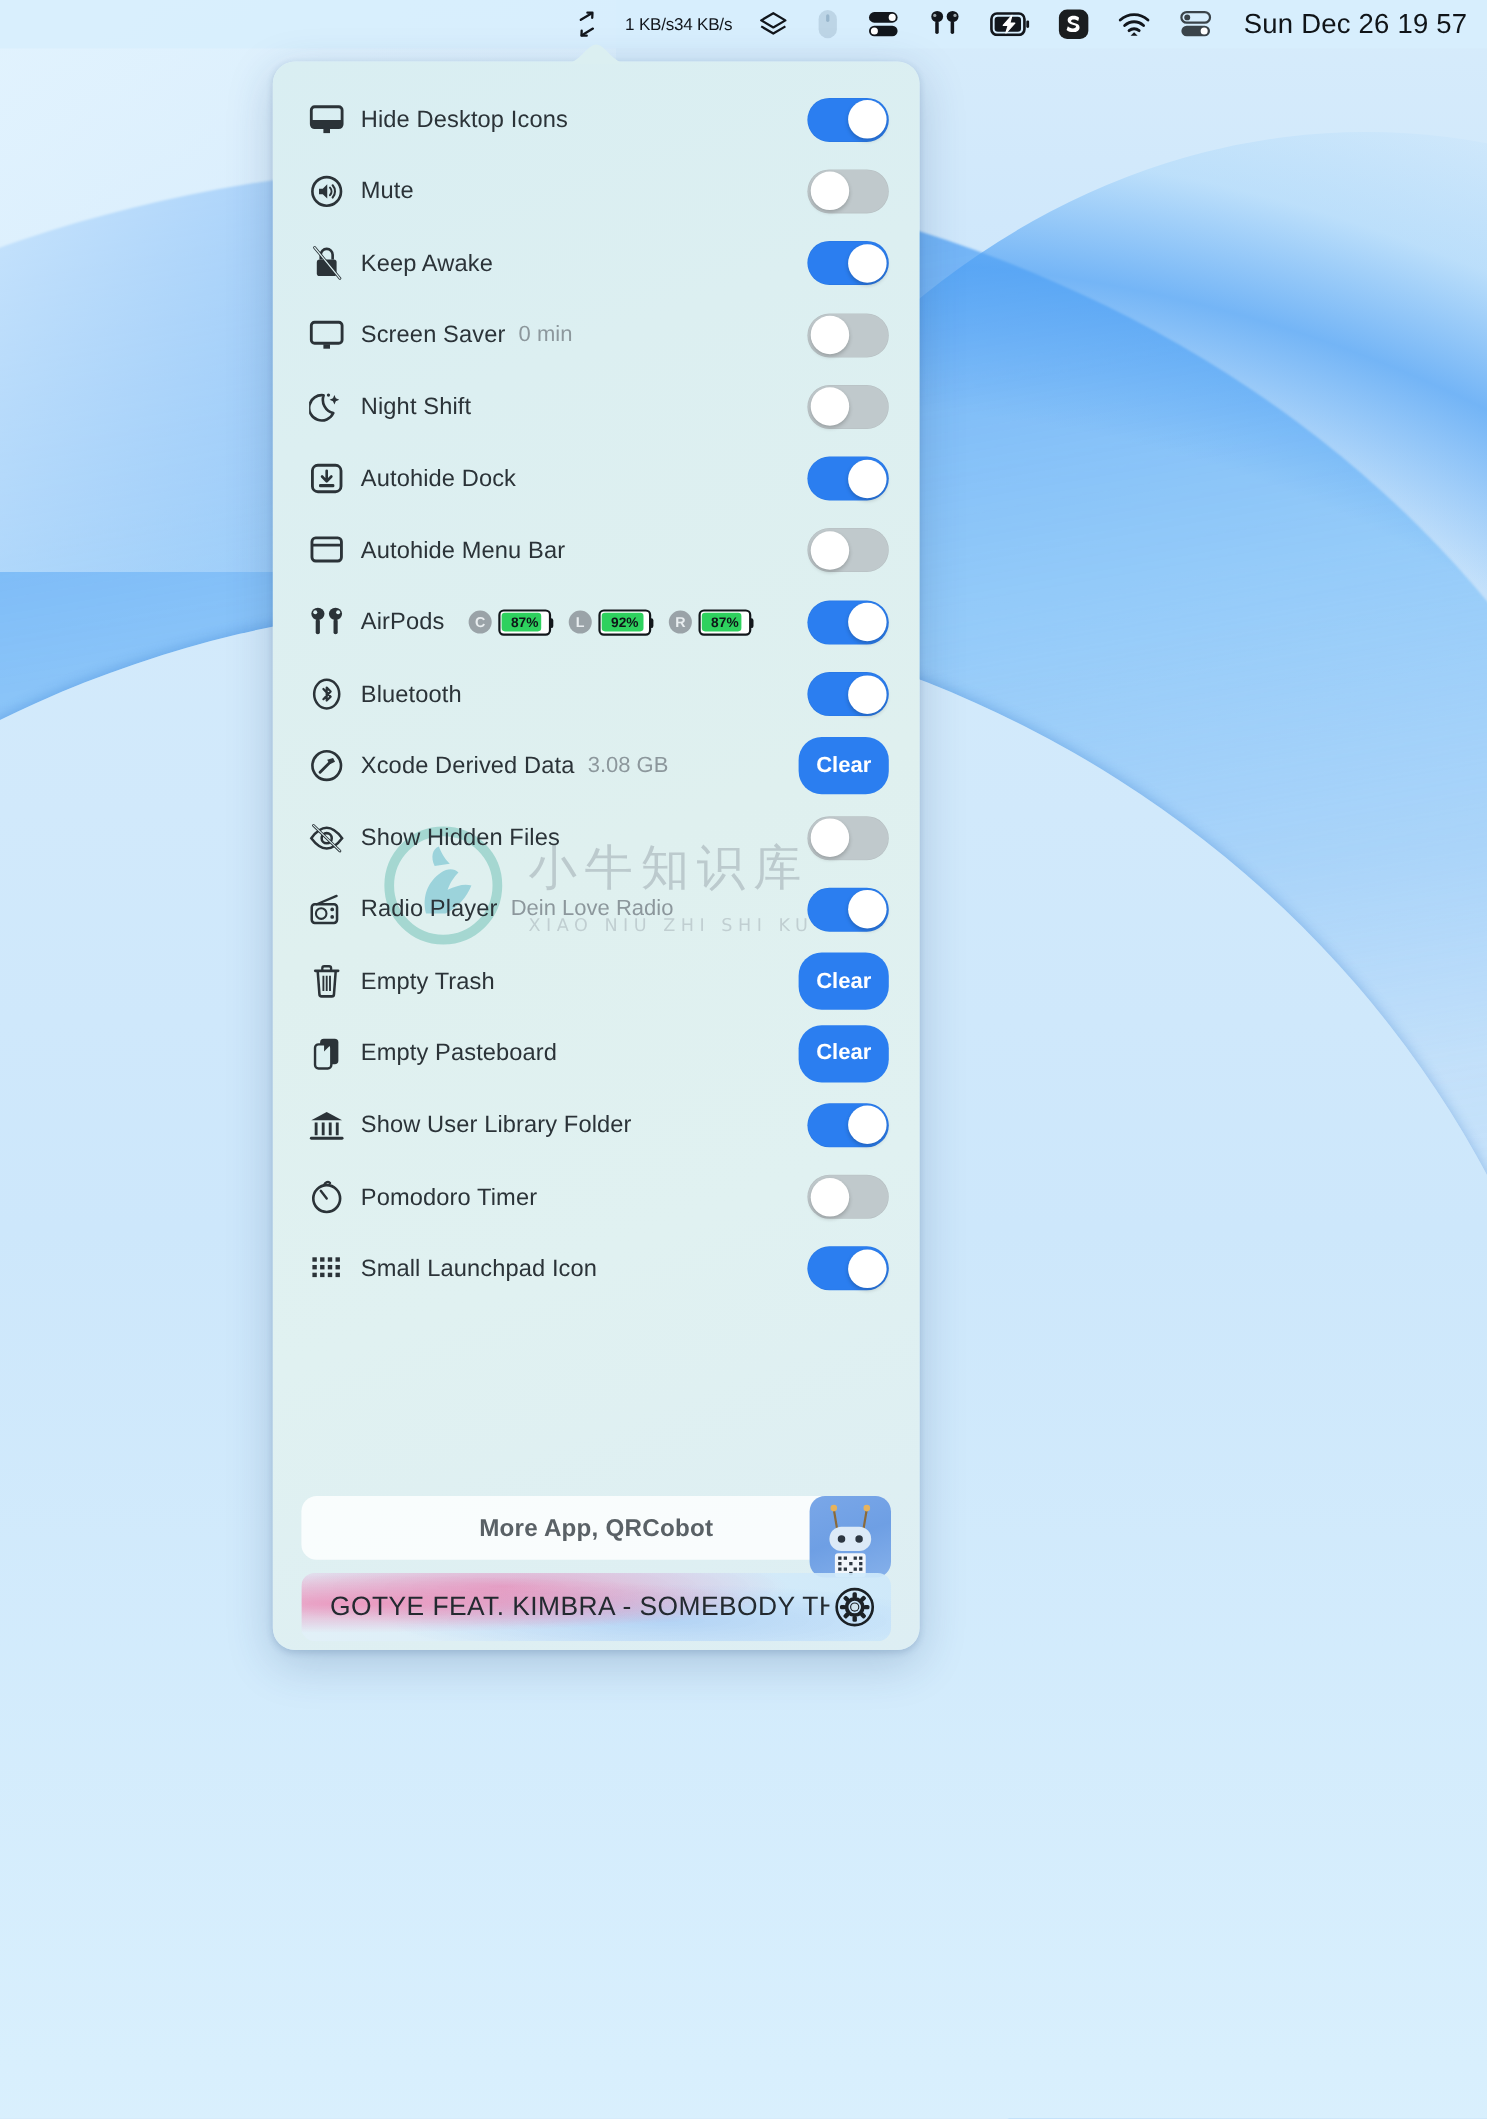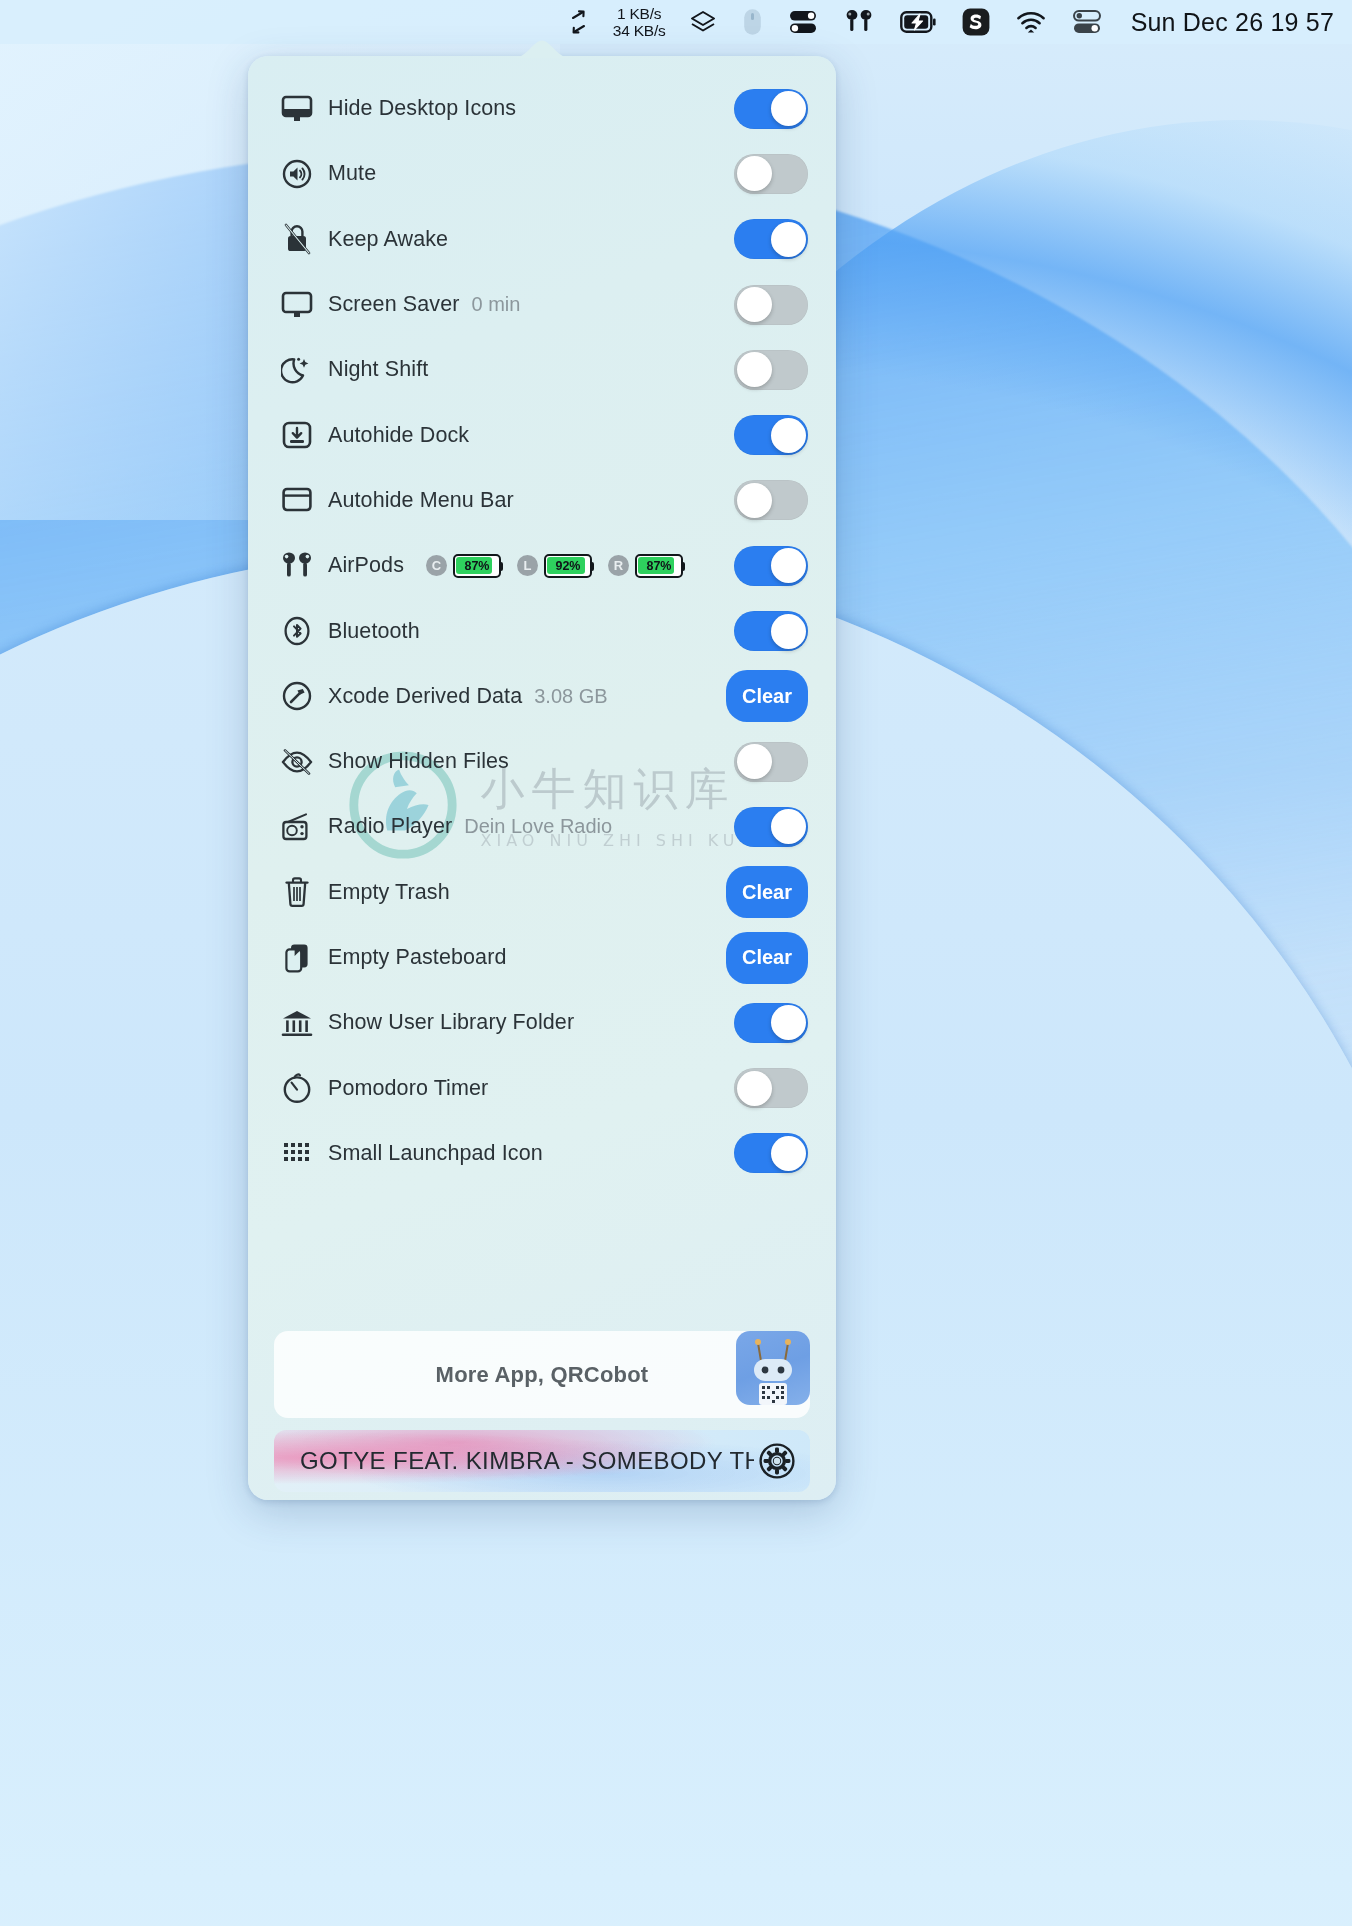--- a/index.html
+++ b/index.html
@@ -74,21 +74,20 @@
     color: #12161c;
   }
   .mb-item {
     display: flex; align-items: center; justify-content: center;
     height: 44px; padding: 0 13px;
   }
   .mb-net {
     font-size: 15.5px; line-height: 17px; text-align: right;
     font-family: "Liberation Sans", sans-serif; letter-spacing: -0.2px;
     padding: 0 10px;
-    flex-direction: column;
   }
   .mb-clock {
     font-size: 25px; letter-spacing: 0.2px; padding-left: 16px; padding-right: 4px;
     color: #101418;
   }
   .mb-ico svg { display: block; }
 
   
   #panel {
     position: absolute;
@@ -180,21 +179,21 @@
     display: flex; align-items: center; justify-content: center;
   }
   .batt .pct {
     position: absolute; left: 0; right: 0; text-align: center;
     font-size: 12.5px; color: #0f1418; font-weight: bold; line-height: 18px;
   }
 
   
   #more-app {
     position: absolute; left: 26px; right: 26px; bottom: 82px;
-    height: 87px; border-radius: 14px;
+    height: 58px; border-radius: 14px;
     background: rgba(255,255,255,0.82);
     display: flex; align-items: center; justify-content: center;
     z-index: 4;
   }
   #more-app .ma-text {
     font-size: 22px; font-weight: bold; color: #5a6166; letter-spacing: 0.2px;
   }
   #more-app .ma-icon {
     position: absolute; right: 0px; top: 0px;
     width: 74px; height: 74px; border-radius: 14px;

